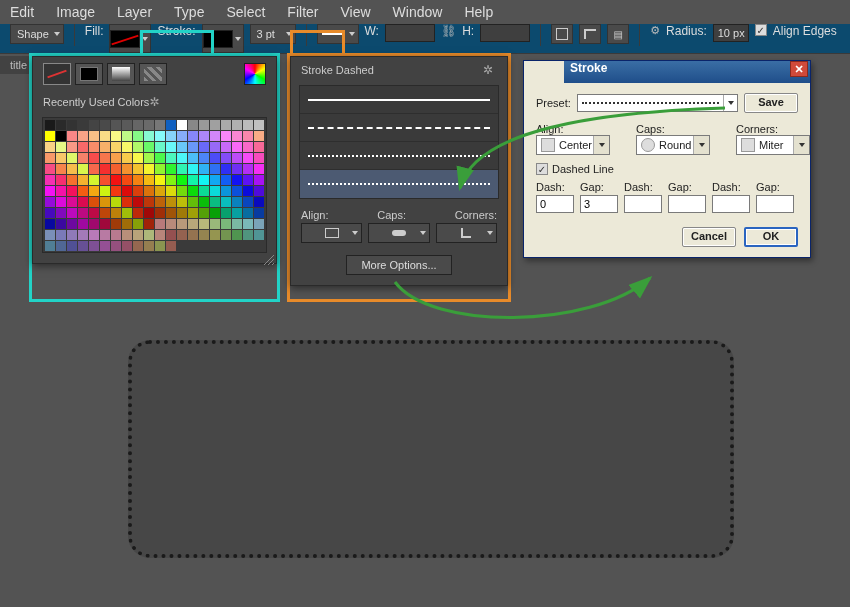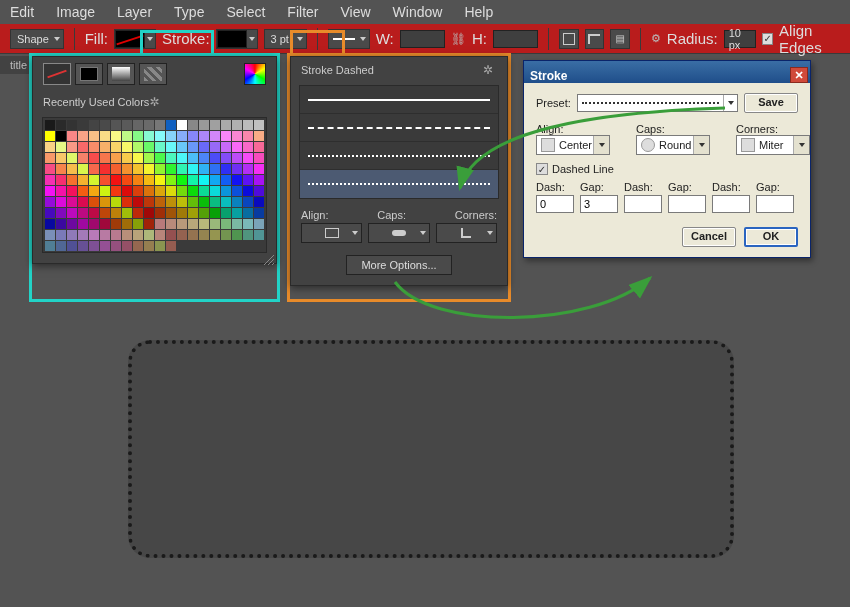--- a/index.html
+++ b/index.html
@@ -3,24 +3,24 @@
 <meta charset="utf-8">
 <style>
   * { box-sizing: border-box; margin: 0; padding: 0; font-family: Tahoma, Arial, sans-serif; }
   body { background: #535353; width: 850px; height: 607px; overflow: hidden; position: relative; }
 
   
   .menubar { background: #535353; height: 24px; display: flex; align-items: center; padding-left: 10px; font-size: 14px; color: #ddd; gap: 22px; }
   .menubar span { cursor: default; }
 
   
-  .optbar { background: #b91c1c; height: 30px; border-bottom: 1px solid #3a3a3a; display: flex; align-items: center; padding-left: 10px; font-size: 11px; color: #ddd; gap: 6px; }
+  .optbar { background: #0c4a6e; height: 30px; border-bottom: 1px solid #3a3a3a; display: flex; padding-left: 10px; font-size: 11px; color: #ddd; gap: 6px; }
   .combo { background: #4a4a4a; border: 1px solid #333; height: 20px; display: inline-flex; align-items: center; padding: 0 14px 0 6px; font-size: 11px; color: #ddd; position: relative; }
   .combo::after { content: ""; position: absolute; right: 3px; top: 7px; border-left: 3px solid transparent; border-right: 3px solid transparent; border-top: 4px solid #ccc; }
-  .lbl { font-size: 15px; color: #ddd; }
+  .lbl { font-size: 12px; color: #ddd; }
   .swatch { width: 30px; height: 18px; border: 1px solid #222; background: #000; display:inline-block; position:relative;}
   .swatch.none::after { content:""; position:absolute; left:0; right:0; top:8px; border-top:2px solid #d00; transform:rotate(-18deg);}
   .swatch-group{ display:inline-flex; align-items:center; border:1px solid #333; background:#4a4a4a;}
   .swatch-group .dd{width:10px; height:18px; display:inline-flex; align-items:center; justify-content:center;}
   .swatch-group .dd::after{content:"";border-left:3px solid transparent;border-right:3px solid transparent;border-top:4px solid #ccc;}
   .numfield { background: #3f3f3f; border: 1px solid #222; width: 50px; height: 18px; color: #ddd; font-size: 11px; padding-left:4px; display:inline-flex; align-items:center;}
   .radiusfield{background:#3f3f3f;border:1px solid #222;width:36px;height:18px;color:#ddd;font-size:11px;padding-left:4px;display:inline-flex;align-items:center;}
   .icon-btn { width: 22px; height: 20px; background: #4a4a4a; border:1px solid #333; display:inline-flex; align-items:center; justify-content:center;}
   .sep { width:1px; height:22px; background:#3a3a3a; margin:0 4px;}
   .chk{width:12px;height:12px;border:1px solid #888;background:#ddd;display:inline-flex;align-items:center;justify-content:center;font-size:10px;color:#333;}
@@ -55,21 +55,21 @@
   .line-dot1{height:0;border-top:2px dotted #fff;width:100%;}
   .line-dot2{height:0;border-top:2px dotted #fff;width:100%;}
   .opt-row{display:flex;justify-content:space-between;padding:6px 10px 2px 10px;color:#ccc;font-size:11px;}
   .opt-row2{display:flex;justify-content:space-between;padding:0 10px 8px 10px;gap:6px;}
   .mini-combo{flex:1;background:#4a4a4a;border:1px solid #222;height:20px;position:relative;display:flex;align-items:center;justify-content:center;}
   .mini-combo::after{content:"";position:absolute;right:3px;top:7px;border-left:3px solid transparent;border-right:3px solid transparent;border-top:4px solid #ccc;}
   .more-btn{display:block;margin:4px auto 10px auto;background:#4a4a4a;border:1px solid #222;color:#ddd;font-size:11px;padding:3px 14px;}
 
   
   .windlg{position:absolute;left:523px;top:60px;width:288px;background:#ece9d8;border:1px solid #0a246a;box-shadow:2px 3px 6px rgba(0,0,0,0.4);}
-  .win-title{height:22px;background:linear-gradient(#3a6ea5,#1f4e8a);color:#fff;font-size:12px;font-weight:bold;display:flex;align-items:flex-end;justify-content:space-between;padding:0 2px 0 6px;}
+  .win-title{height:22px;background:linear-gradient(#3a6ea5,#1f4e8a);color:#fff;font-size:12px;font-weight:bold;display:flex;align-items:flex-start;justify-content:space-between;padding:0 2px 0 6px;margin-left:40px;}
   .win-close{width:18px;height:16px;background:#d04a3a;border:1px solid #8a2a1e;color:#fff;font-size:11px;display:flex;align-items:center;justify-content:center;font-weight:bold;}
   .win-body{padding:10px 12px;font-size:11px;color:#222;}
   .win-row{display:flex;align-items:center;gap:6px;margin-bottom:10px;}
   .preset-drop{flex:1;height:18px;border:1px solid #7a7a7a;background:#fff;position:relative;display:flex;align-items:center;}
   .preset-drop .dots{flex:1;border-top:2px dotted #333;margin:0 4px;}
   .preset-drop .dd{width:14px;height:100%;border-left:1px solid #aaa;display:flex;align-items:center;justify-content:center;}
   .preset-drop .dd::after{content:"";border-left:3px solid transparent;border-right:3px solid transparent;border-top:4px solid #333;}
   .win-btn{background:#ece9d8;border:1px solid #888;border-radius:2px;font-size:11px;width:54px;height:20px;text-align:center;line-height:17px;box-shadow:inset 0 0 0 1px #fff;font-weight:bold;}
   .win-btn.primary{border:2px solid #2a64c0;line-height:15px;}
   .win-cols{display:flex;gap:26px;margin-bottom:6px;}

